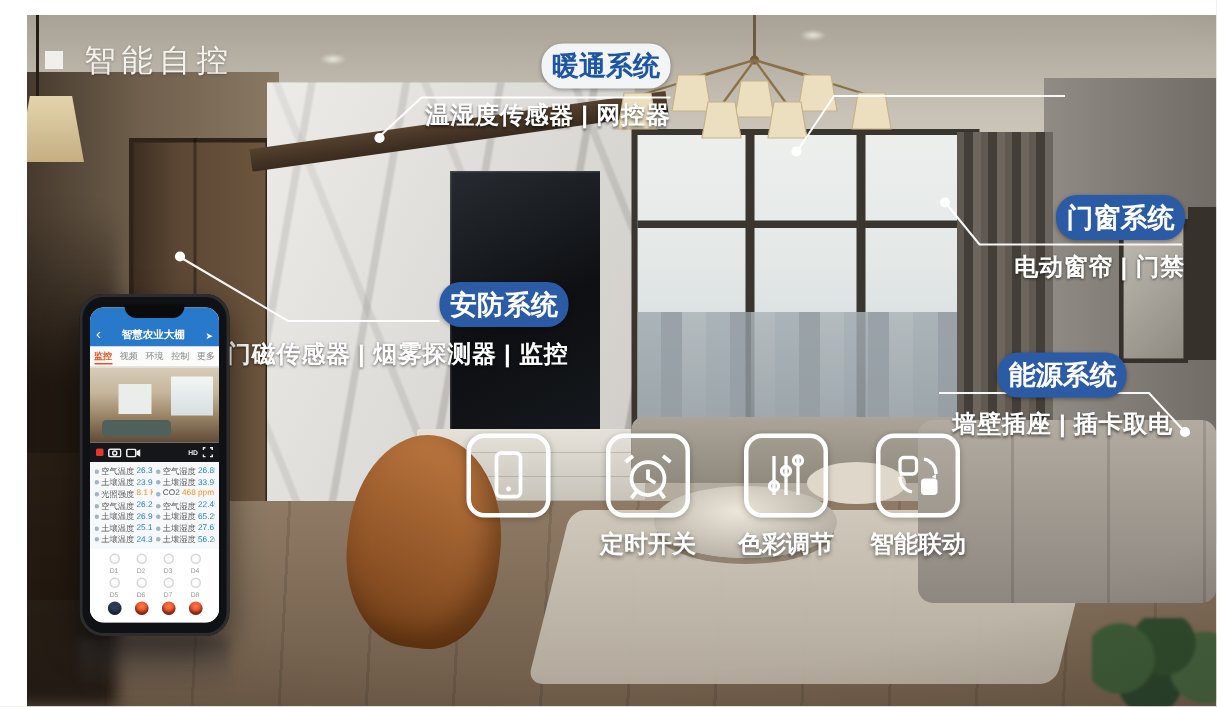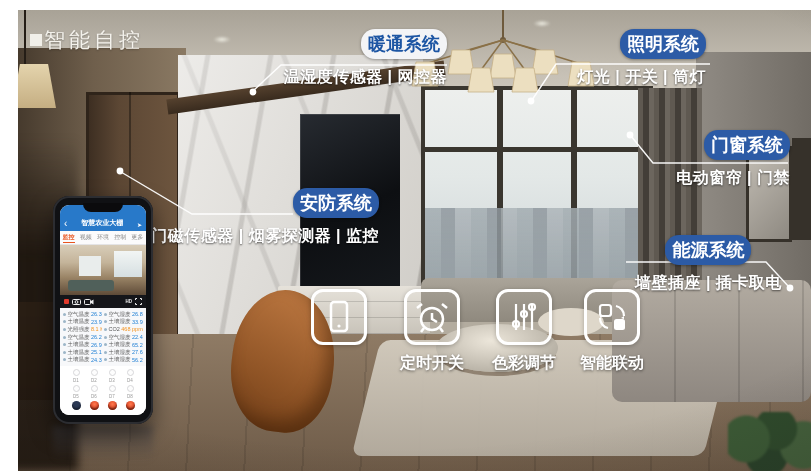--- a/index.html
+++ b/index.html
@@ -52,21 +52,21 @@
       radial-gradient(circle at 20% 45%,#3c5a36 0 28%,rgba(0,0,0,0) 30%),
       radial-gradient(circle at 52% 28%,#2f4a2c 0 32%,rgba(0,0,0,0) 34%),
       radial-gradient(circle at 82% 55%,#44603c 0 28%,rgba(0,0,0,0) 30%),
       radial-gradient(circle at 42% 72%,#2a422a 0 30%,rgba(0,0,0,0) 32%);}
   .fg-blur{left:-22px;top:128px;width:82px;height:333px;filter:blur(5px);
       background:linear-gradient(180deg,rgba(30,22,16,0),rgba(24,17,11,.85) 35%);}
   .vignette{left:0;top:0;width:793px;height:461px;pointer-events:none;
       background:radial-gradient(120% 100% at 48% 40%,rgba(0,0,0,0) 55%,rgba(18,14,10,.30) 100%);}
   
   .lines{position:absolute;left:0;top:0;pointer-events:none;}
-  .page-title{left:12px;top:16px;display:flex;align-items:center;gap:2px;}
+  .page-title{left:12px;top:16px;display:flex;align-items:center;gap:14px;}
   .bullet{width:12px;height:12px;background:#f1efe9;}
   .page-title span{font-size:21px;color:#f4f2ec;letter-spacing:4px;text-shadow:0 1px 2px rgba(0,0,0,.3);}
   .callout{display:flex;flex-direction:column;gap:8px;align-items:flex-end;}
   .callout.start{align-items:center;}
   .badge{display:inline-block;padding:3px 7px;border-radius:14px;font-size:18px;font-weight:bold;
          background:#2c5ba6;color:#fff;box-shadow:0 1px 3px rgba(0,0,0,.35);white-space:nowrap;}
   .badge.light{background:#f3f4f6;color:#1c55a3;}
   .items{font-size:16px;font-weight:bold;color:#fff;white-space:nowrap;letter-spacing:.5px;
          text-shadow:0 1px 2px rgba(0,0,0,.6);}
   .co-hvac{right:364px;top:19px;} .co-light{right:105px;top:19px;}
@@ -194,24 +194,20 @@
 
     <div class="abs page-title">
       <div class="bullet"></div>
       <span>智能自控</span>
     </div>
 
     <div class="abs callout co-hvac">
       <div class="badge light">暖通系统</div>
       <div class="items">温湿度传感器 | 网控器</div>
     </div>
-    <div class="abs callout co-light">
-      <div class="badge">照明系统</div>
-      <div class="items">灯光 | 开关 | 筒灯</div>
-    </div>
     <div class="abs callout co-door">
       <div class="badge">门窗系统</div>
       <div class="items">电动窗帘 | 门禁</div>
     </div>
     <div class="abs callout co-sec">
       <div class="badge">安防系统</div>
       <div class="items">门磁传感器 | 烟雾探测器 | 监控</div>
     </div>
     <div class="abs callout co-energy start">
       <div class="badge">能源系统</div>

